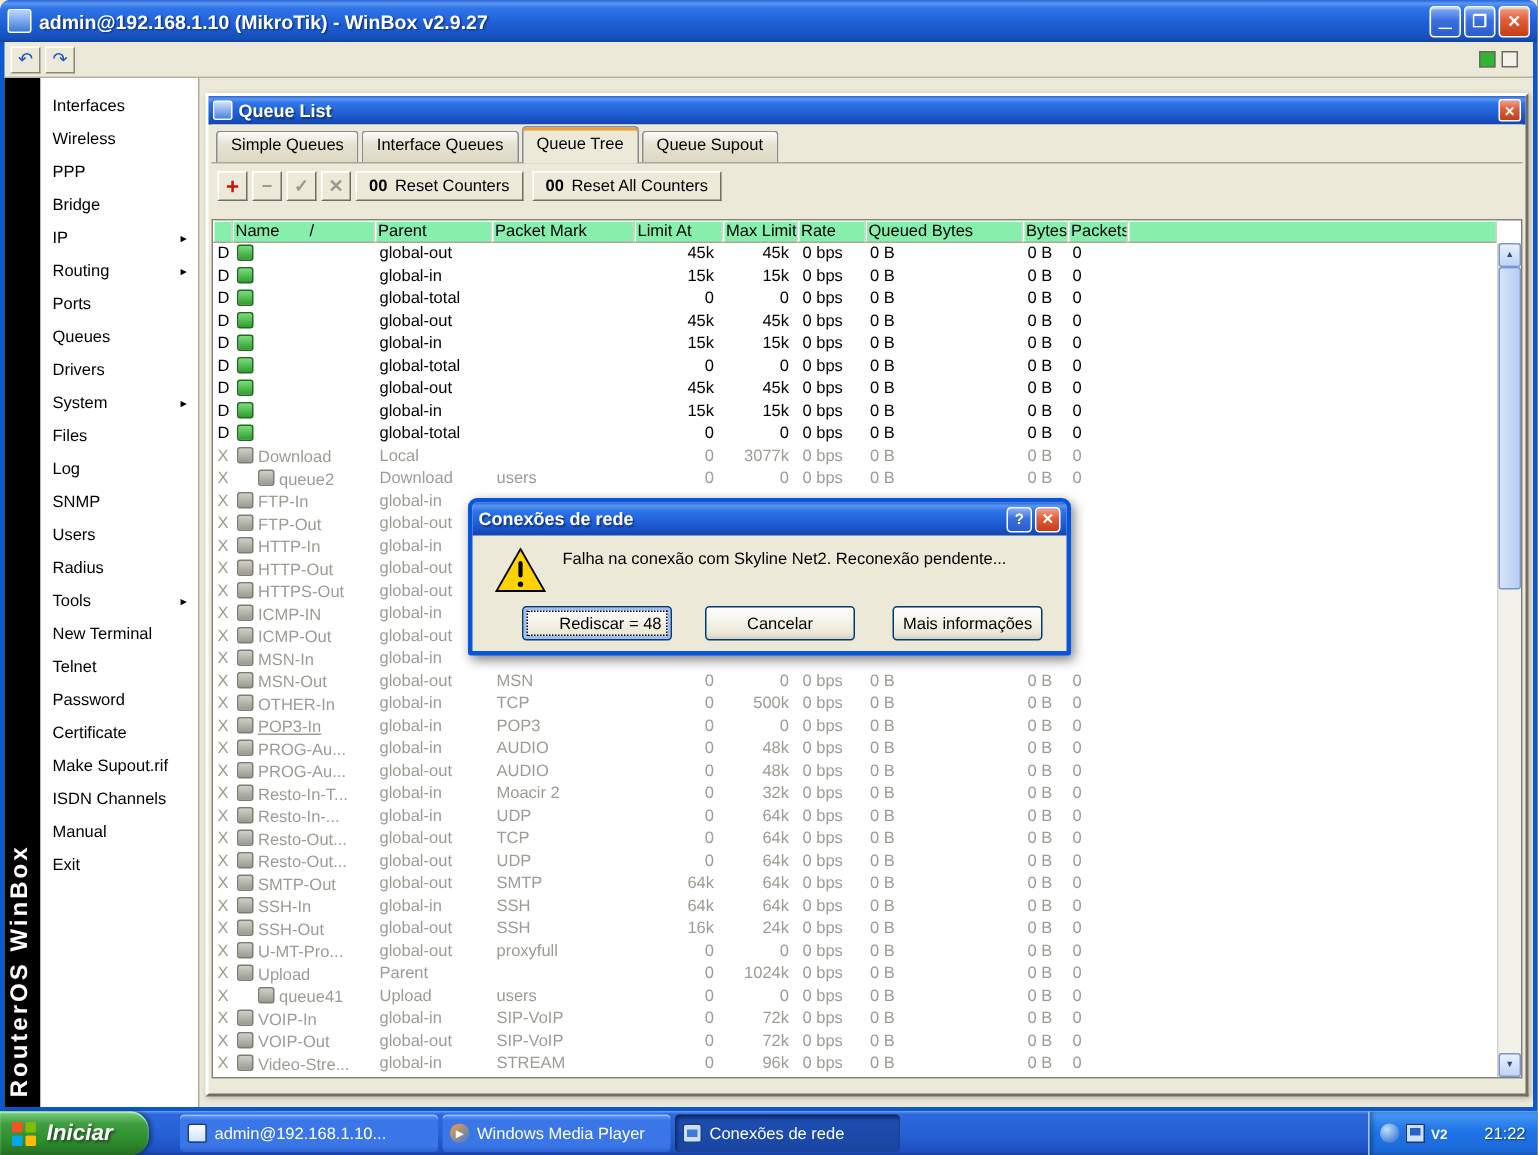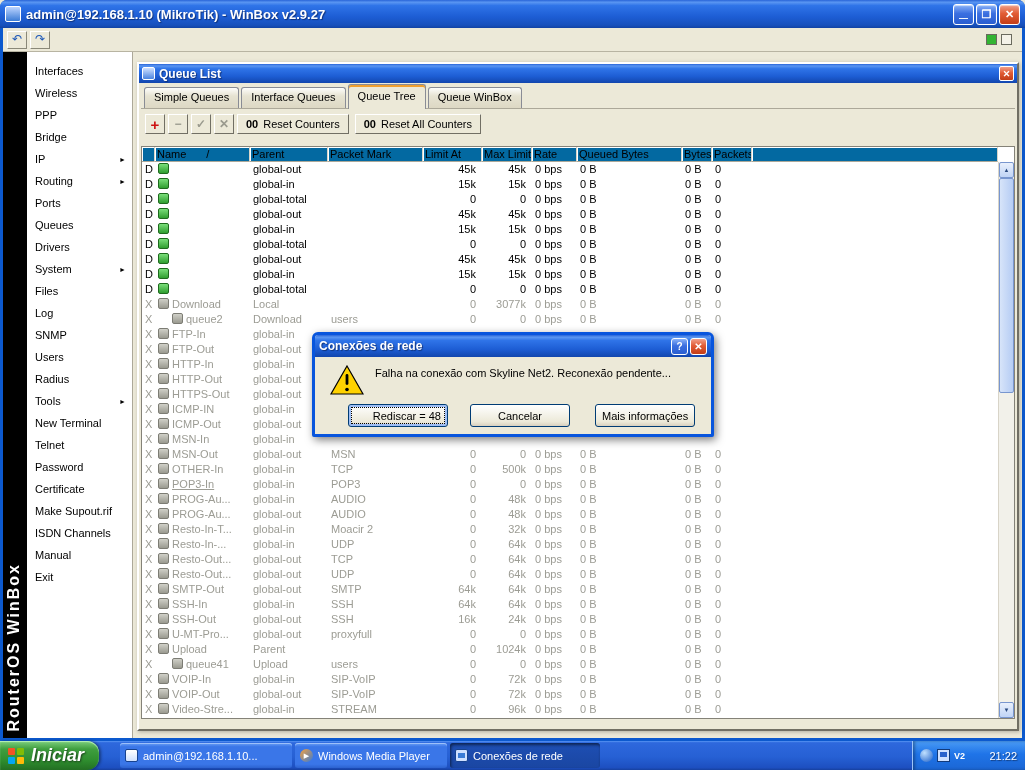--- a/index.html
+++ b/index.html
@@ -61,21 +61,21 @@
   .tbtn.add{color:#c11;font-size:15px;}
   .tbtn.dis{color:#9a9a8e;}
   .rbtn{height:20px;background:#ECE9D8;border:1px solid;border-color:#fff #716f64 #716f64 #fff;
     font-size:11px;padding:0 8px;margin-right:6px;cursor:default;white-space:nowrap;}
   .rbtn b{margin-right:5px;}
   .rbtn:first-of-type{margin-left:6px;}
 
   .tableframe{position:absolute;left:2px;right:2px;top:82px;height:573px;border:1px solid #848278;background:#fff;box-sizing:border-box;}
   .thead{position:absolute;left:0;top:0;right:16px;height:15px;display:flex;background:#ECE9D8;}
   .hcell{box-sizing:border-box;height:15px;line-height:14px;font-size:11px;padding-left:2px;overflow:hidden;white-space:nowrap;
-    background:#0369a1;border-right:1px solid #D8D4C8;border-bottom:1px solid #ACA899;box-shadow:inset 1px 1px 0 #fff;flex:none;}
+    background:#86efac;border-right:1px solid #D8D4C8;border-bottom:1px solid #ACA899;box-shadow:inset 1px 1px 0 #fff;flex:none;}
   .hfill{flex:1;}
   .sort{margin-left:20px;}
   .tbody{position:absolute;left:0;top:15px;right:16px;bottom:0;overflow:hidden;background:#fff;}
   .trow{display:flex;height:15px;line-height:15px;font-size:11px;background:#fff;color:#000;}
   .trow.dis{color:#9C9C94;}
   .cell{box-sizing:border-box;padding-left:3px;overflow:hidden;white-space:nowrap;flex:none;}
   .cell.num{text-align:right;padding-right:6px;padding-left:0;}
   .qicon{display:inline-block;width:9px;height:9px;border-radius:2px;margin-right:3px;position:relative;top:1px;}
   .qicon.green{background:linear-gradient(#7ade7a,#2f9e2f);border:1px solid #1d6b1d;}
   .qicon.gray{background:linear-gradient(#d0d0c8,#9a9a90);border:1px solid #7c7c74;}
@@ -111,21 +111,21 @@
   .btn.default{box-shadow:inset 0 0 0 2px #9ebef5;outline:1px dotted #000;outline-offset:-4px;text-align:right;}
   .btn.last{margin-left:3px;text-align:right;}
 
   
   .taskbar{position:absolute;left:0;bottom:0;width:1025px;height:29px;
     background:linear-gradient(180deg,#5896f4 0%,#2e68dd 6%,#2660d4 55%,#1d4fc0 92%,#16409f 100%);}
   .start{position:absolute;left:0;top:0;height:29px;width:99px;border-radius:0 12px 12px 0;
     background:linear-gradient(180deg,#7ed07e 0%,#3f9e3f 28%,#2f8f2f 65%,#236f23 100%);
     display:flex;align-items:center;gap:6px;padding-left:8px;box-sizing:border-box;
     box-shadow:2px 0 3px rgba(0,0,0,.4),inset 0 1px 1px #b8f0b8;cursor:default;}
-  .start-label{font-style:italic;font-weight:bold;font-size:18px;color:#fff;text-shadow:1px 1px 2px #1e421e;}
+  .start-label{font-style:italic;font-weight:bold;font-size:15px;color:#fff;text-shadow:1px 1px 2px #1e421e;}
   .winflag{width:17px;height:16px;position:relative;flex:none;}
   .winflag i{position:absolute;width:7px;height:7px;border-radius:1px;}
   .winflag .f1{left:0;top:0;background:#F35325;} .winflag .f2{left:9px;top:0;background:#81BC06;}
   .winflag .f3{left:0;top:9px;background:#05A6F0;} .winflag .f4{left:9px;top:9px;background:#FFBA08;}
   .task{position:absolute;top:2px;height:25px;border-radius:3px;display:flex;align-items:center;overflow:hidden;
     color:#fff;font-size:11px;white-space:nowrap;cursor:default;
     background:linear-gradient(180deg,#6ba0f5 0%,#3a76e8 15%,#3a76e8 85%,#2c62cf 100%);box-shadow:inset 0 1px 0 #9cc0fa;}
   .task.active{background:linear-gradient(180deg,#1e4fb4,#1a46a2);box-shadow:inset 1px 2px 3px rgba(0,0,0,.55);}
   .task-icon{width:13px;height:13px;margin:0 5px;flex:none;border-radius:2px;display:flex;align-items:center;justify-content:center;font-size:7px;color:#fff;}
   .ti0{background:linear-gradient(#fff,#cfe0ff);border:1px solid #17428f;box-sizing:border-box;}
@@ -258,21 +258,21 @@
           <div class="qtitle">
             <span class="qtitle-icon"></span>
             <span class="qtitle-text">Queue List</span>
             <button class="qclose">✕</button>
           </div>
 
           <div class="tabstrip" id="tabs">
               <span class="tab">Simple Queues</span>
               <span class="tab">Interface Queues</span>
               <span class="tab active">Queue Tree</span>
-              <span class="tab">Queue WinBox</span>
+              <span class="tab">Queue Supout</span>
             </div>
 
           <div class="qtoolbar">
             <button class="tbtn add">+</button>
             <button class="tbtn dis">−</button>
             <button class="tbtn dis">✓</button>
             <button class="tbtn dis">✕</button>
             <button class="rbtn"><b>00</b><span>Reset Counters</span></button>
             <button class="rbtn"><b>00</b><span>Reset All Counters</span></button>
           </div>

